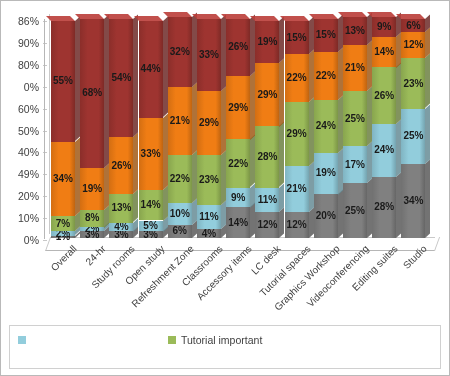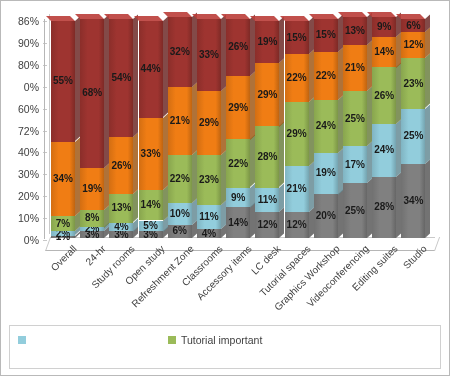--- a/index.html
+++ b/index.html
@@ -68,25 +68,25 @@
 
 <div id="chart-frame">
 
   <div id="y-axis-labels">
       <div class="ytick" style="top: 224px;">0%</div>
       <div class="ytick-mark" style="top: 229px;"></div>
       <div class="ytick" style="top: 202.1px;">10%</div>
       <div class="ytick-mark" style="top: 207.1px;"></div>
       <div class="ytick" style="top: 180.2px;">20%</div>
       <div class="ytick-mark" style="top: 185.2px;"></div>
-      <div class="ytick" style="top: 158.3px;">30%</div>
+      <div class="ytick" style="top: 158.3px;">49%</div>
       <div class="ytick-mark" style="top: 163.3px;"></div>
       <div class="ytick" style="top: 136.4px;">40%</div>
       <div class="ytick-mark" style="top: 141.4px;"></div>
-      <div class="ytick" style="top: 114.5px;">72%</div>
+      <div class="ytick" style="top: 114.5px;">50%</div>
       <div class="ytick-mark" style="top: 119.5px;"></div>
       <div class="ytick" style="top: 92.6px;">60%</div>
       <div class="ytick-mark" style="top: 97.6px;"></div>
       <div class="ytick" style="top: 70.7px;">0%</div>
       <div class="ytick-mark" style="top: 75.7px;"></div>
       <div class="ytick" style="top: 48.8px;">80%</div>
       <div class="ytick-mark" style="top: 53.8px;"></div>
       <div class="ytick" style="top: 26.9px;">90%</div>
       <div class="ytick-mark" style="top: 31.9px;"></div>
       <div class="ytick" style="top: 5px;">86%</div>

